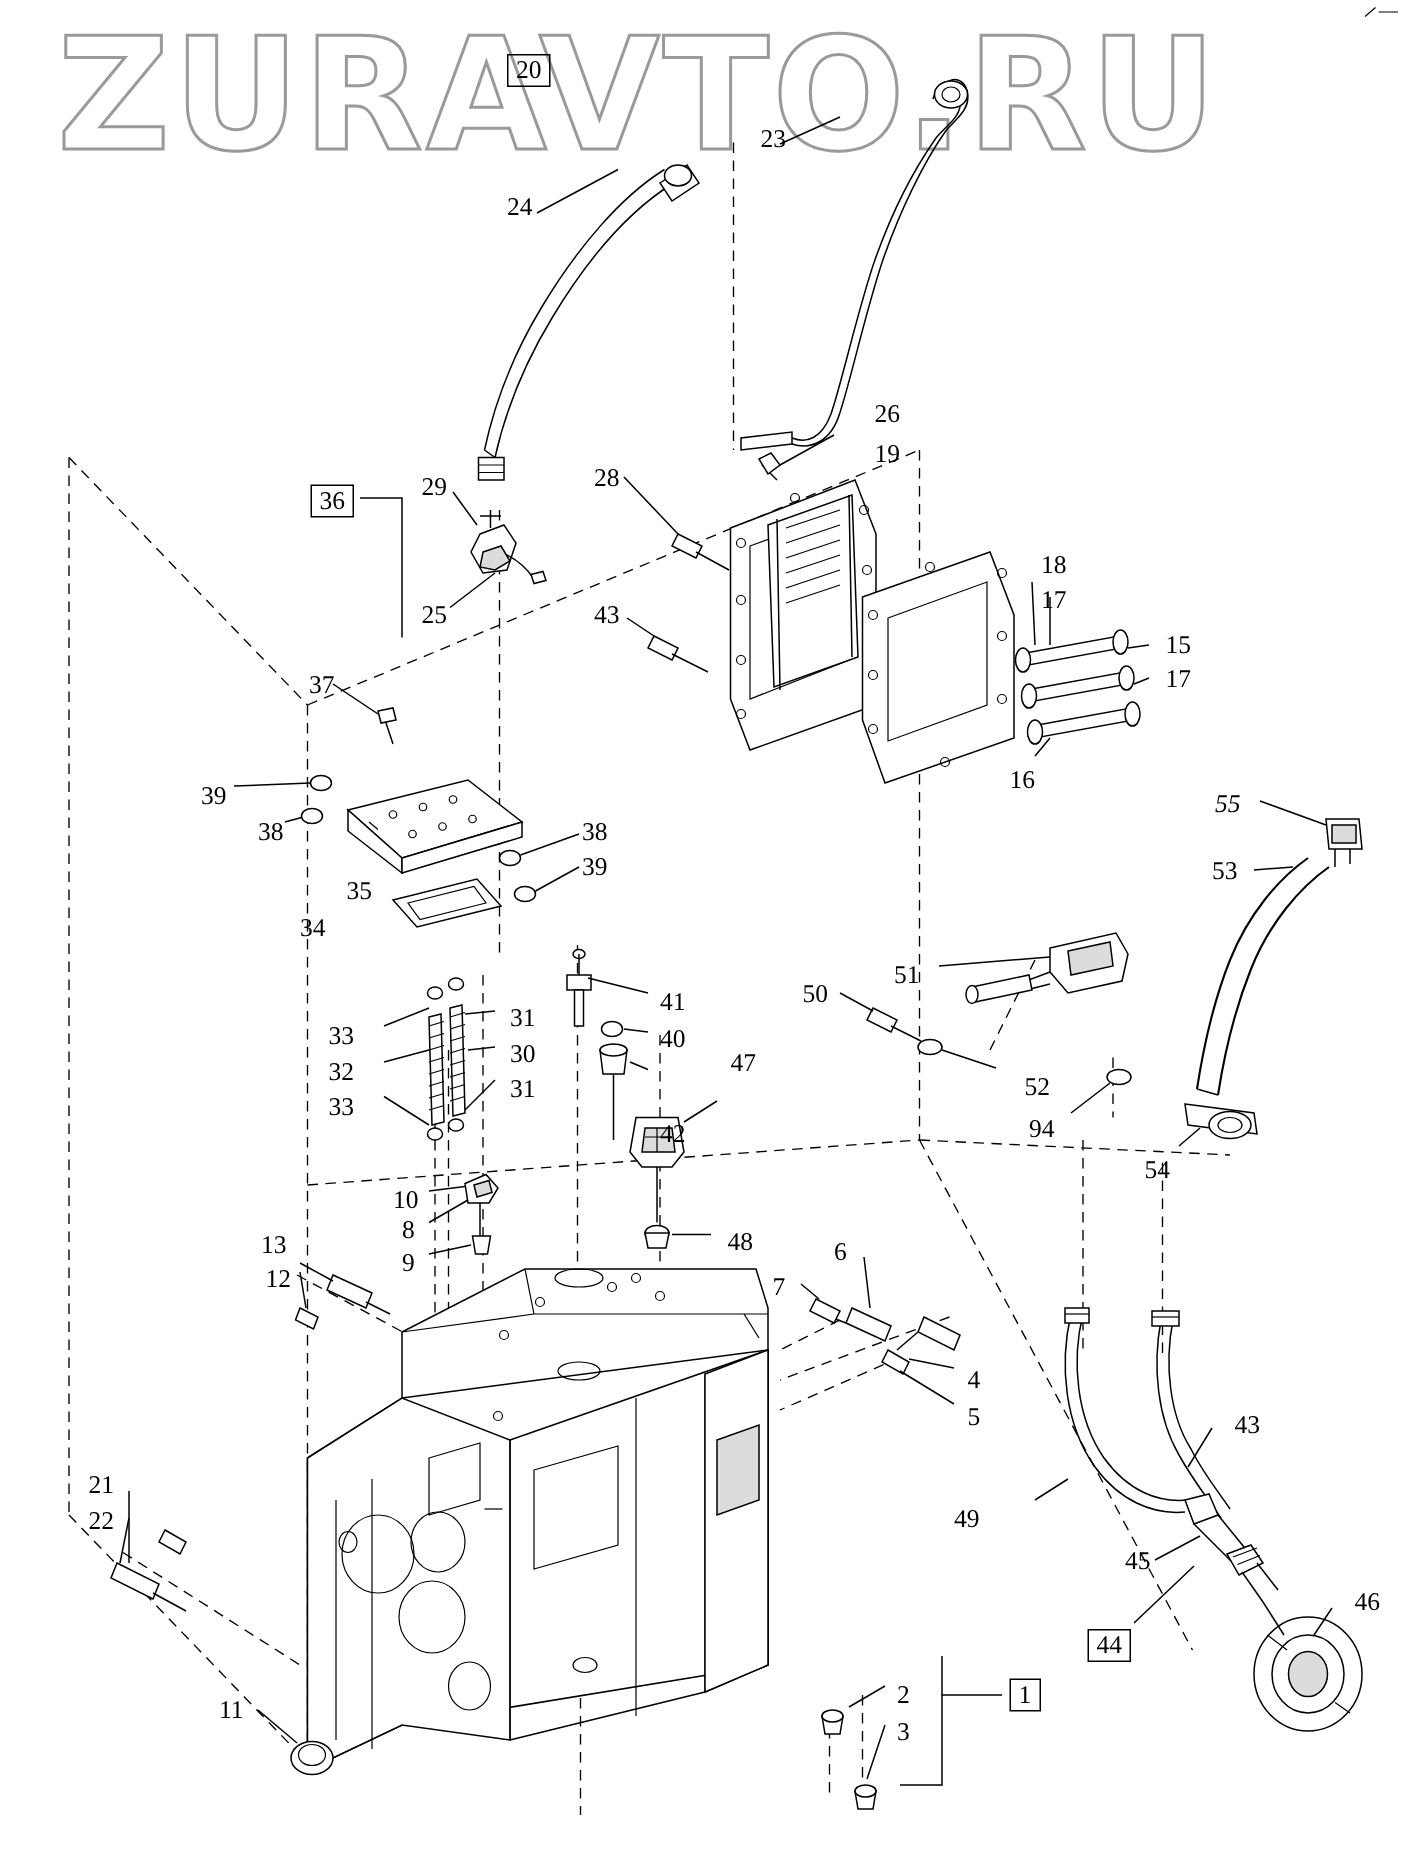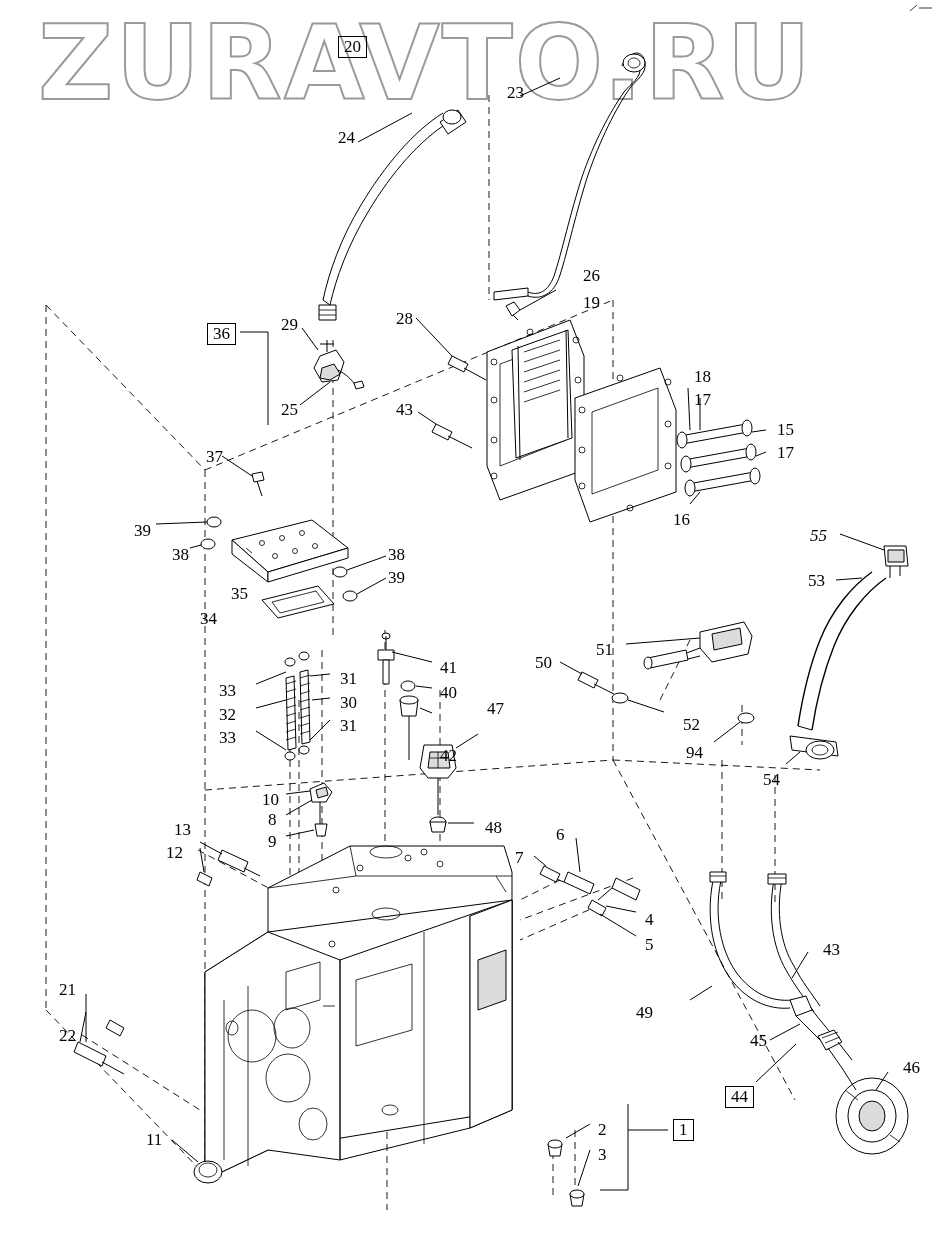--- a/index.html
+++ b/index.html
@@ -507,27 +507,27 @@
     <div class="callout" style="left:219px; top:729px;">33</div>
     <div class="callout" style="left:487px; top:700px;">47</div>
     <div class="callout" style="left:686px; top:744px;">94</div>
     <div class="callout" style="left:763px; top:771px;">54</div>
     <div class="callout" style="left:262px; top:791px;">10</div>
     <div class="callout" style="left:268px; top:811px;">8</div>
     <div class="callout" style="left:485px; top:819px;">48</div>
     <div class="callout" style="left:268px; top:833px;">9</div>
     <div class="callout" style="left:174px; top:821px;">13</div>
     <div class="callout" style="left:556px; top:826px;">6</div>
-    <div class="callout" style="left:166px; top:844px;text-align:center;">12</div>
+    <div class="callout" style="left:177px; top:844px;text-align:center;">12</div>
     <div class="callout" style="left:515px; top:849px;">7</div>
     <div class="callout" style="left:645px; top:911px;">4</div>
     <div class="callout" style="left:645px; top:936px;">5</div>
     <div class="callout" style="left:823px; top:941px;">43</div>
     <div class="callout" style="left:59px;  top:981px;">21</div>
-    <div class="callout" style="left:59px;  top:1027px;">22</div>
+    <div class="callout" style="left:59px;  top:1005px;">22</div>
     <div class="callout" style="left:636px; top:1004px;">49</div>
     <div class="callout" style="left:750px; top:1032px;">45</div>
     <div class="callout" style="left:903px; top:1059px;">46</div>
     <div class="callout boxed" style="left:725px; top:1086px;">44</div>
     <div class="callout boxed" style="left:673px; top:1119px;">1</div>
     <div class="callout" style="left:598px; top:1121px;">2</div>
     <div class="callout" style="left:598px; top:1146px;">3</div>
     <div class="callout" style="left:146px; top:1131px;">11</div>
   </div>
 

